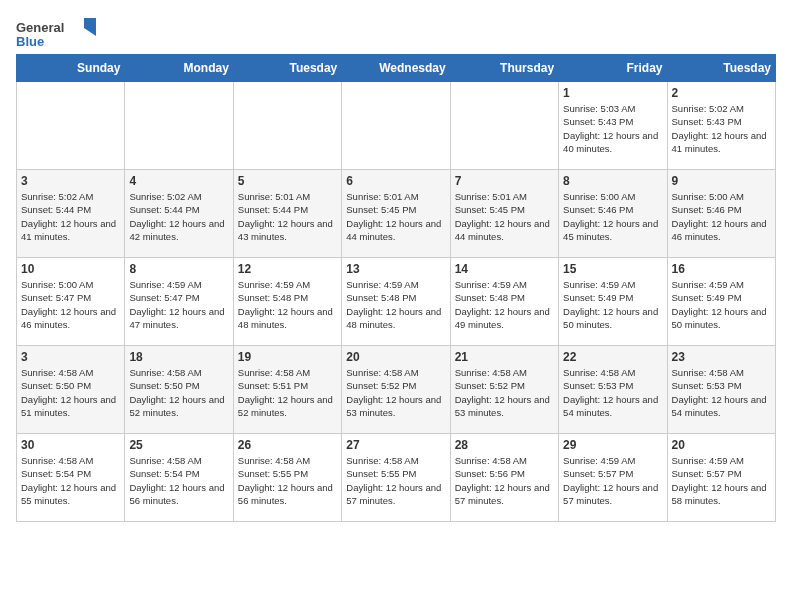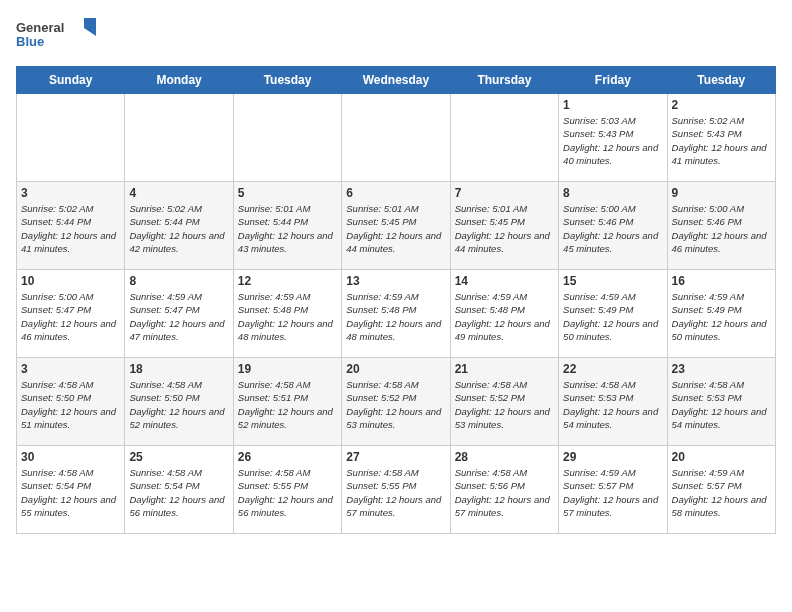--- a/index.html
+++ b/index.html
@@ -7,21 +7,20 @@
       font-family: Arial, sans-serif;
       background: #fff;
       width: 792px;
       min-height: 612px;
       padding: 16px;
     }
     .header {
       display: flex;
       justify-content: space-between;
       align-items: center;
-      margin-bottom: 12px;
     }
     .logo {
       display: flex;
       align-items: center;
       gap: 4px;
     }
     .title-block {
       text-align: right;
     }
     .month-title {
@@ -37,21 +36,21 @@
       width: 100%;
       border-collapse: collapse;
       table-layout: fixed;
     }
     .calendar th {
       background: #2e6db4;
       color: #fff;
       font-size: 12px;
       font-weight: bold;
       padding: 6px 4px;
-      text-align: center;
+      text-align: right;
       border: 1px solid #2e6db4;
     }
     .calendar td {
       border: 1px solid #ccc;
       vertical-align: top;
       padding: 4px 4px;
       font-size: 10px;
       color: #333;
       height: 88px;
       background: #fff;
@@ -62,21 +61,20 @@
     .day-number {
       font-weight: bold;
       font-size: 12px;
       margin-bottom: 2px;
       display: block;
     }
     .day-info {
       font-size: 9.5px;
       line-height: 1.4;
       color: #333;
-      font-style: italic;
     }
     .empty {
       background: #fff !important;
     }
   </style>
 </head>
 <body>
 
 <div class="header">
   <div class="logo">

